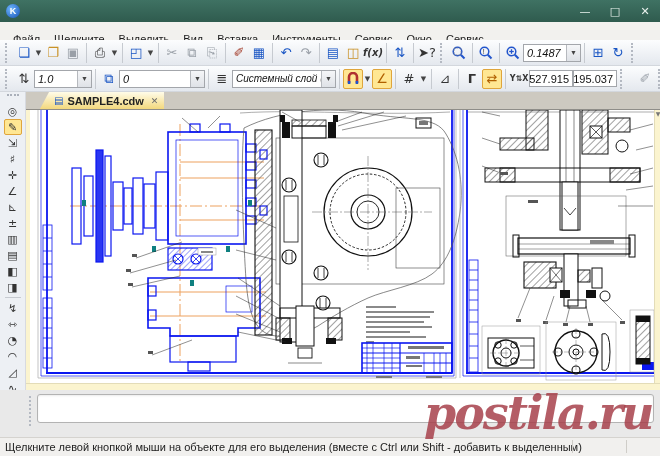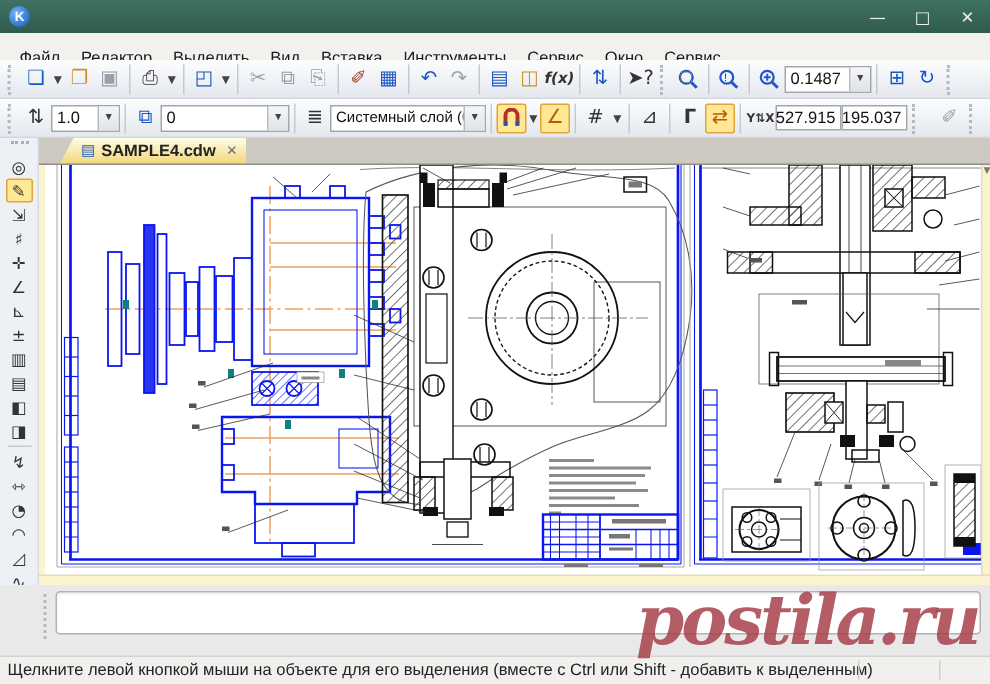--- a/index.html
+++ b/index.html
@@ -27,21 +27,21 @@
         font-size:13px;color:#333;border-radius:2px;font-family:"DejaVu Sans",sans-serif;flex:none;}
   .tbtn.small{font-size:10px;font-style:italic;font-weight:bold;}
   .tbtn.cb{color:#1a56c4;} .tbtn.cy{color:#c99227;} .tbtn.cd{color:#9aa0a8;}
   .tbtn.cr{color:#a33c2a;} .tbtn.ck{color:#333;}
   .tbtn.yellow{background:#ffe793;border:1px solid #dfa53c;box-sizing:border-box;}
   .caret{font-size:7px;color:#444;width:9px;text-align:center;flex:none;font-family:"DejaVu Sans",sans-serif;}
   .sep{width:1px;height:20px;background:#c6cad0;margin:0 3px;flex:none;}
   .grip{width:3px;height:20px;border-left:2px dotted #b4b9c2;margin:0 4px 0 3px;flex:none;}
   .combo{height:18px;background:#fff;border:1px solid #a3a6ab;display:flex;align-items:center;
          font-size:11px;color:#111;box-sizing:border-box;flex:none;}
-  .combo .val{padding:0 3px;flex:1;white-space:nowrap;overflow:hidden;}
+  .combo .val{padding:0 3px;flex:1;white-space:nowrap;overflow:hidden;font-style:italic;}
   .combo .ab{width:13px;height:100%;background:linear-gradient(#f5f6f8,#dfe2e7);border-left:1px solid #b6b9be;
              display:flex;align-items:center;justify-content:center;font-size:7px;color:#444;}
   .field{width:44px;height:17px;border:1px solid #a3a6ab;background:#fff;font-size:11px;color:#111;
          display:flex;align-items:center;justify-content:flex-end;padding:0 3px;box-sizing:border-box;flex:none;}
   
   .sidepanel{left:0;top:92px;width:26px;height:345px;background:#edf0f4;border-right:1px solid #d7dae0;
              display:flex;flex-direction:column;align-items:center;box-sizing:border-box;}
   .sidegrip{width:12px;height:6px;border-top:2px dotted #aab0ba;margin:2px 0 1px 0;}
   .pbtn{width:18px;height:16px;display:flex;align-items:center;justify-content:center;font-size:11px;
         color:#333;font-family:"DejaVu Sans",sans-serif;border-radius:2px;flex:none;}
@@ -85,21 +85,21 @@
   <div class="appicon">K</div>
   <div class="wctrl">
     <span class="wbtn">—</span>
     <span class="wbtn">□</span>
     <span class="wbtn">✕</span>
   </div>
 </div>
 
 <div class="abs menubar">
   <span class="menu-item">Файл</span>
-  <span class="menu-item">Редактор</span>
+  <span class="menu-item">Щелкните</span>
   <span class="menu-item">Выделить</span>
   <span class="menu-item">Вид</span>
   <span class="menu-item">Вставка</span>
   <span class="menu-item">Инструменты</span>
   <span class="menu-item">Сервис</span>
   <span class="menu-item">Окно</span>
   <span class="menu-item">Сервис</span>
 </div>
 
 <div class="abs toolbar">
@@ -163,21 +163,21 @@
   </span>
   <span class="sep"></span>
   <span class="tbtn cb">⊞</span>
   <span class="tbtn cb">↻</span>
   <span class="grip"></span>
 </div>
 
 <div class="abs toolbar row2">
   <span class="grip"></span>
   <span class="tbtn ck">⇅</span>
-  <span class="combo" style="width:46px">
+  <span class="combo" style="width:58px">
     <span class="val">1.0</span>
     <span class="ab">▼</span>
   </span>
   <span class="sep"></span>
   <span class="tbtn cb">⧉</span>
   <span class="combo" style="width:86px">
     <span class="val">0</span>
     <span class="ab">▼</span>
   </span>
   <span class="sep"></span>

